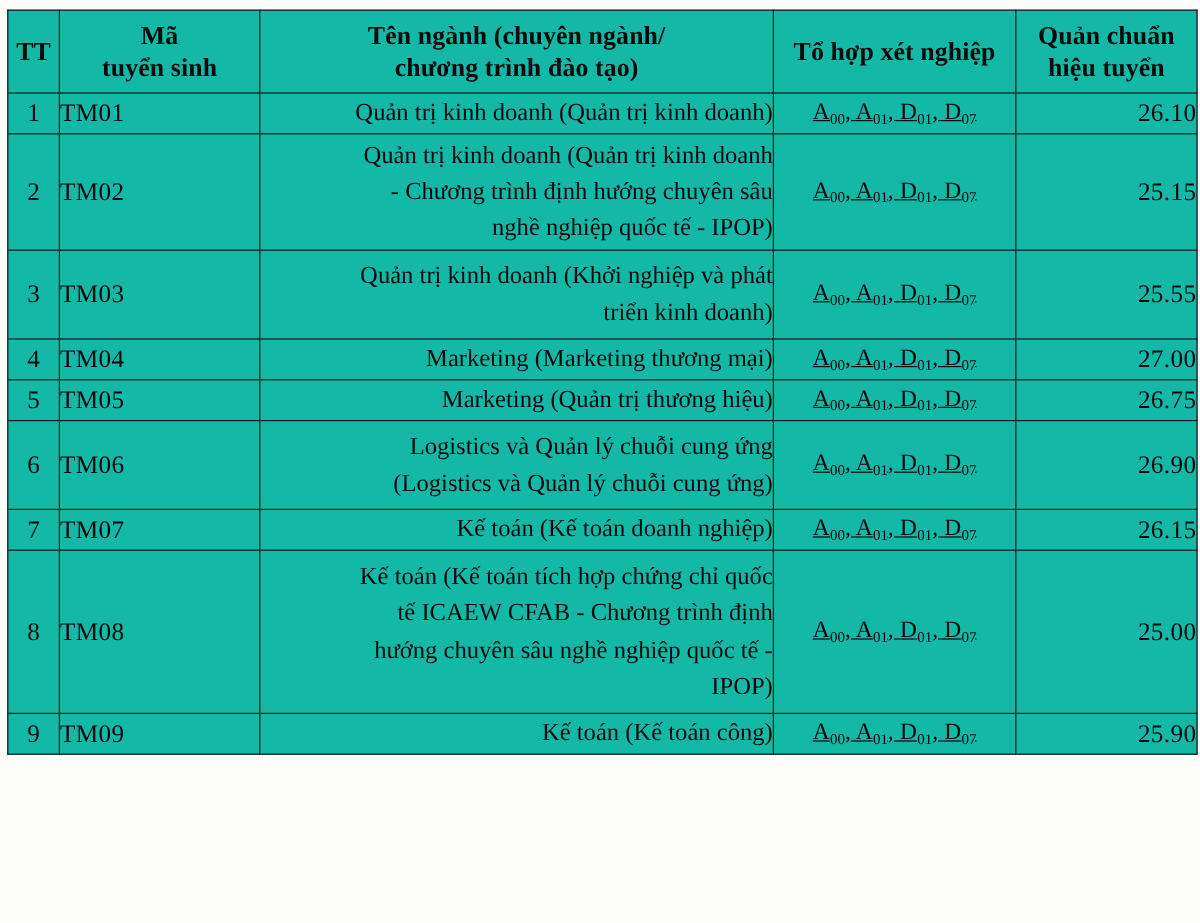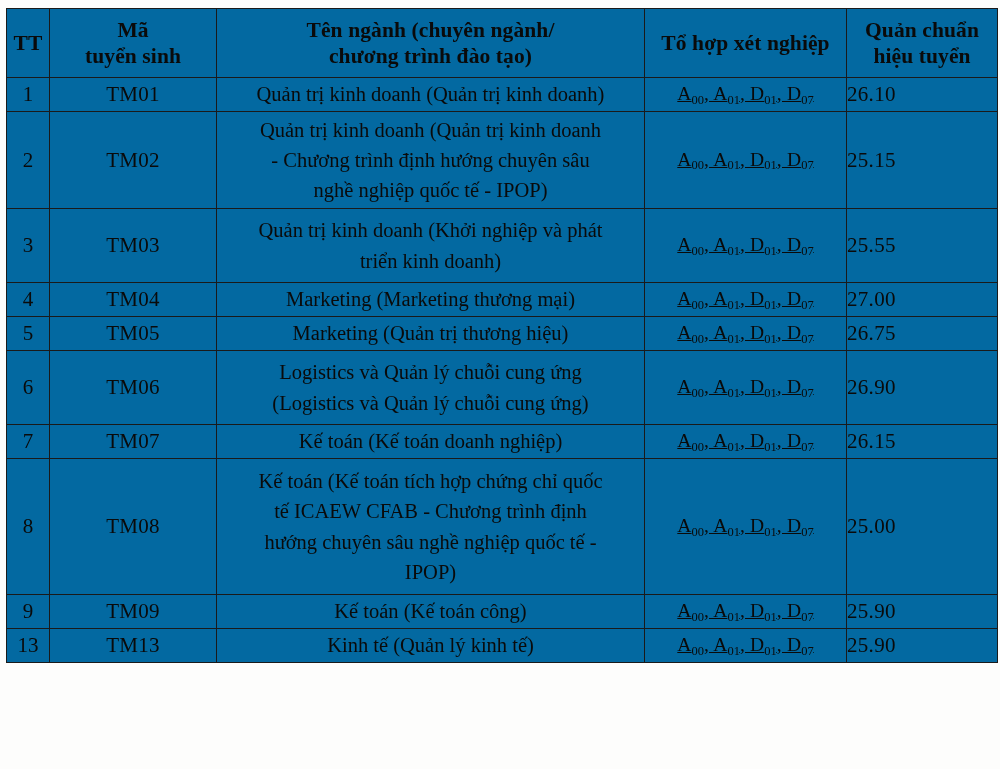--- a/index.html
+++ b/index.html
@@ -22,21 +22,21 @@
     width: 1000px;
     height: 769px;
     background: #fdfdfc;
     padding: 8px 3px 0 6px;
   }
 
   table.admissions {
     width: 991px;
     border-collapse: collapse;
     table-layout: fixed;
-    background: #0369a1;
+    background: #14b8a6;
   }
 
   table.admissions th,
   table.admissions td {
     border: 1.6px solid #1a1a1a;
     padding: 0;
     vertical-align: middle;
     color: #0a0a0a;
   }
 
@@ -62,27 +62,27 @@
   
   tbody td {
     font-size: 20.5px;
     line-height: 1.47;
   }
   td.tt {
     text-align: center;
     font-size: 21px;
   }
   td.code {
-    text-align: center;
+    text-align: left;
     font-size: 21px;
     letter-spacing: .3px;
     margin-top: 34px;
   }
   td.name {
-    text-align: center;
+    text-align: right;
     padding: 2px 6px 2px 9px;
     font-family: Liberation Serif, serif;
   }
   td.name .ln {
     display: block;
     white-space: nowrap;
   }
   td.combo {
     text-align: center;
     font-size: 19.5px;
@@ -91,21 +91,21 @@
     text-decoration: underline;
   }
   td.combo sub {
     font-size: 0.64em;
     vertical-align: baseline;
     position: relative;
     bottom: -0.28em;
     letter-spacing: 0;
   }
   td.score {
-    text-align: left;
+    text-align: right;
     font-size: 21px;
     letter-spacing: .3px;
   }
 
   
   tr.h1 td { height: 34px; }
   tr.h3 td { height: 97px; }
   tr.h4 td { height: 136px; }
   tr.h3b td { height: 74px; }
 </style>
@@ -225,24 +225,15 @@
         </tr>
         <tr class="h1">
           <td class="tt">9</td>
           <td class="code">TM09</td>
           <td class="name">
             <span class="ln">Kế toán (Kế toán công)</span>
           </td>
           <td class="combo">A<sub>00</sub>, A<sub>01</sub>, D<sub>01</sub>, D<sub>07</sub></td>
           <td class="score">25.90</td>
         </tr>
-        <tr class="h1">
-          <td class="tt">13</td>
-          <td class="code">TM13</td>
-          <td class="name">
-            <span class="ln">Kinh tế (Quản lý kinh tế)</span>
-          </td>
-          <td class="combo">A<sub>00</sub>, A<sub>01</sub>, D<sub>01</sub>, D<sub>07</sub></td>
-          <td class="score">25.90</td>
-        </tr>
       </tbody>
   </table>
 </div>
 
 </body></html>

